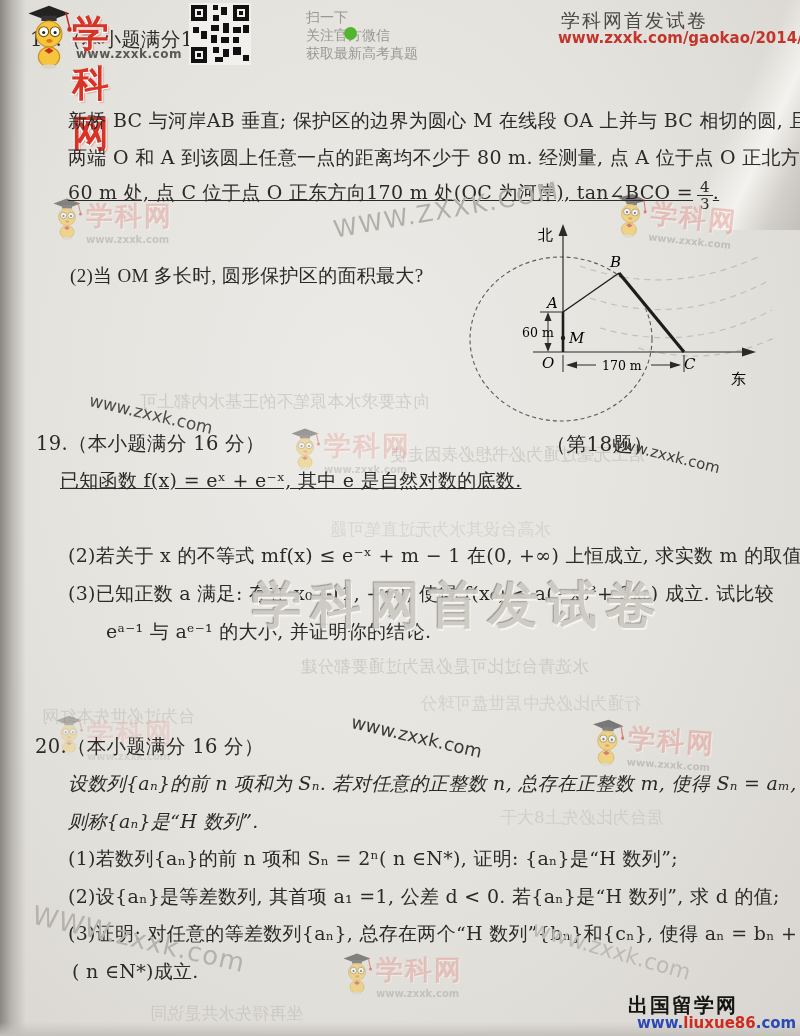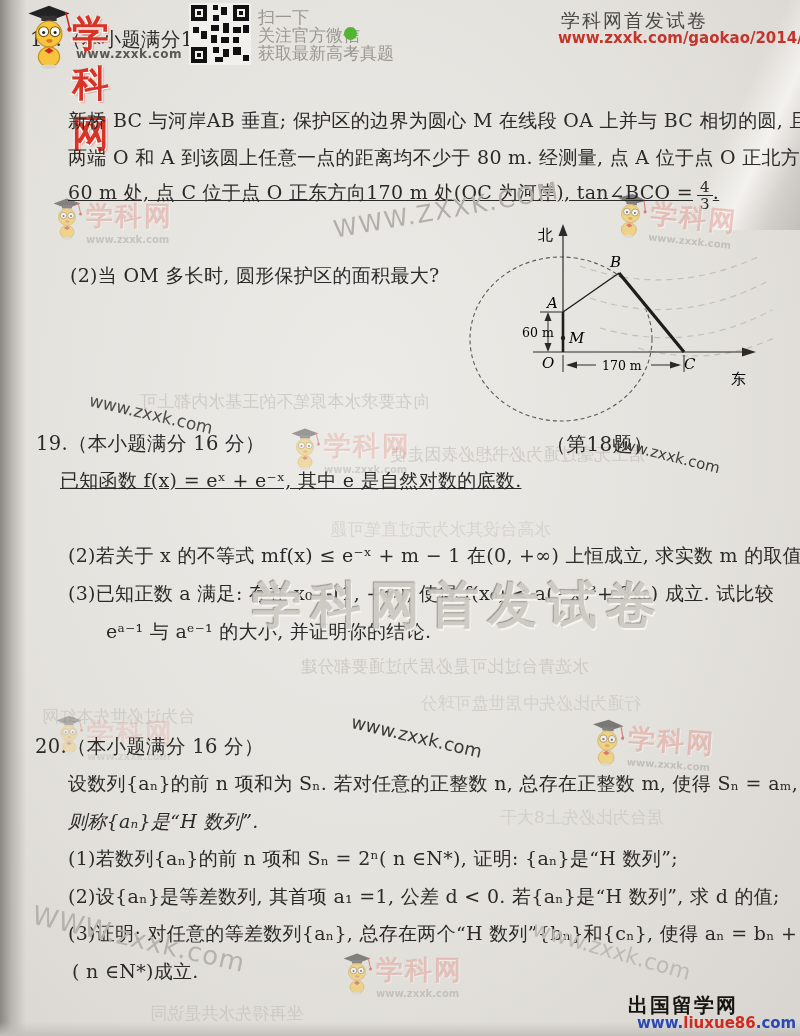--- a/index.html
+++ b/index.html
@@ -24,21 +24,21 @@
   .frac{display:inline-block;vertical-align:-10px;text-align:center;line-height:1;margin-left:4px;}
   .frac .fn{display:block;font-size:15px;padding:0 3px;}
   .frac .fd{display:block;font-size:15px;border-top:1.4px solid #2b2a28;padding:1px 3px 0;}
   .brand{font-family:"DejaVu Sans","Liberation Sans",sans-serif;font-weight:bold;color:#d63426;
     font-size:37px;letter-spacing:2px;text-shadow:1px 1px 0 #fff,-1px 1px 0 #fff,2px 2px 1px #e8a49d;}
   .brandurl{font-family:"DejaVu Sans","Liberation Sans",sans-serif;font-weight:bold;color:#5b5955;font-size:12px;letter-spacing:.5px;}
   .fadelogo{position:absolute;display:flex;align-items:flex-start;gap:4px;}
   .fadelogo .fb{font-family:"DejaVu Sans","Liberation Sans",sans-serif;font-weight:bold;font-size:27px;letter-spacing:2px;
     color:rgba(214,92,80,.55);text-shadow:1px 1px 0 rgba(255,255,255,.8);}
   .fadelogo .fu{font-family:"DejaVu Sans","Liberation Sans",sans-serif;font-size:10px;color:#a7a49e;font-weight:bold;}
-  .qrtext{position:absolute;font-family:"DejaVu Sans","Liberation Sans",sans-serif;font-size:17px;color:#9b9893;line-height:17px;}
+  .qrtext{position:absolute;font-family:"DejaVu Sans","Liberation Sans",sans-serif;font-size:14px;color:#9b9893;line-height:17px;margin-left:48px;}
   .hdr-title{position:absolute;font-family:"DejaVu Sans","Liberation Sans",sans-serif;font-size:19px;color:#4c4a47;letter-spacing:2px;}
   .hdr-url{position:absolute;font-family:"DejaVu Sans","Liberation Sans",sans-serif;font-size:15px;color:#c3352b;font-weight:bold;}
   .foot-brand{position:absolute;font-size:20px;font-weight:bold;color:#15140f;letter-spacing:2px;}
   .foot-url{position:absolute;font-family:"DejaVu Sans","Liberation Sans",sans-serif;font-size:15px;font-weight:bold;}
   svg text{font-family:"DejaVu Serif","Liberation Serif",serif;}
 </style>
 </head>
 <body>
 
 <div class="page">
@@ -128,21 +128,21 @@
   <div class="qrtext" style="left:258px;top:45px;">获取最新高考真题</div>
 
   <div class="hdr-title" style="left:561px;top:8px;">学科网首发试卷</div>
   <div class="hdr-url" style="left:558px;top:29px;">www.zxxk.com/gaokao/2014/</div>
 
   <div class="ln" style="left:68px;top:108px;">新桥 BC 与河岸AB 垂直; 保护区的边界为圆心 M 在线段 OA 上并与 BC 相切的圆, 且古桥</div>
   <div class="ln" style="left:68px;top:145px;">两端 O 和 A 到该圆上任意一点的距离均不少于 80 m. 经测量, 点 A 位于点 O 正北方向</div>
   <div class="ln" style="left:68px;top:180px;text-decoration:underline;">
     <span>60 m 处, 点 C 位于点 O 正东方向170 m 处(OC 为河岸), tan∠BCO =</span><span class="frac"><span class="fn">4</span><span class="fd">3</span></span><span>.</span>
   </div>
-  <div class="ln" style="left:70px;top:263px;">(2)当 OM 多长时, 圆形保护区的面积最大?</div>
+  <div class="ln" style="left:70px;top:263px;font-family:Liberation Serif, serif;">(2)当 OM 多长时, 圆形保护区的面积最大?</div>
 
   <div class="wm" style="left:332px;top:196px;font-size:24px;color:#b2afa9;letter-spacing:2px;transform:rotate(-10deg);">WWW.ZXXK.COM</div>
 
   <div class="fadelogo" style="left:52px;top:198px;opacity:.5;">
     <svg width="30" height="42">
         <use href="#mascot"></use>
       </svg>
     <div>
         <div class="fb">学科网</div>
          <div class="fu">www.zxxk.com</div>
@@ -244,21 +244,21 @@
     <svg width="34" height="48">
         <use href="#mascot"></use>
       </svg>
     <div>
         <div class="fb">学科网</div>
          <div class="fu">www.zxxk.com</div>
       </div>
   </div>
 
   <div class="ln num" style="left:35px;top:733px;">20.（本小题满分 16 分）</div>
-  <div class="ln" style="left:68px;top:771px;">设数列{aₙ}的前 n 项和为 Sₙ. 若对任意的正整数 n, 总存在正整数 m, 使得 Sₙ = aₘ,</div>
+  <div class="ln" style="left:68px;top:771px;font-style:italic;">设数列{aₙ}的前 n 项和为 Sₙ. 若对任意的正整数 n, 总存在正整数 m, 使得 Sₙ = aₘ,</div>
   <div class="ln" style="left:68px;top:809px;font-style:italic;">则称{aₙ}是“H 数列”.</div>
   <div class="ln" style="left:68px;top:846px;">(1)若数列{aₙ}的前 n 项和 Sₙ = 2ⁿ( n ∈N*), 证明: {aₙ}是“H 数列”;</div>
   <div class="ln" style="left:68px;top:884px;">(2)设{aₙ}是等差数列, 其首项 a₁ =1, 公差 d &lt; 0. 若{aₙ}是“H 数列”, 求 d 的值;</div>
   <div class="ln" style="left:68px;top:921px;">(3)证明: 对任意的等差数列{aₙ}, 总存在两个“H 数列”{bₙ}和{cₙ}, 使得 aₙ = bₙ + cₙ</div>
   <div class="ln" style="left:72px;top:959px;">( n ∈N*)成立.</div>
 
   <div class="wm" style="left:30px;top:924px;font-size:26px;color:#b5b2ac;transform:rotate(13deg);letter-spacing:1px;">WWW.zxxk.com</div>
   <div class="wm" style="left:530px;top:938px;font-size:22px;color:#bdbab4;transform:rotate(16deg);">www.zxxk.com</div>
   <div class="fadelogo" style="left:342px;top:952px;opacity:.5;">
     <svg width="30" height="44">

